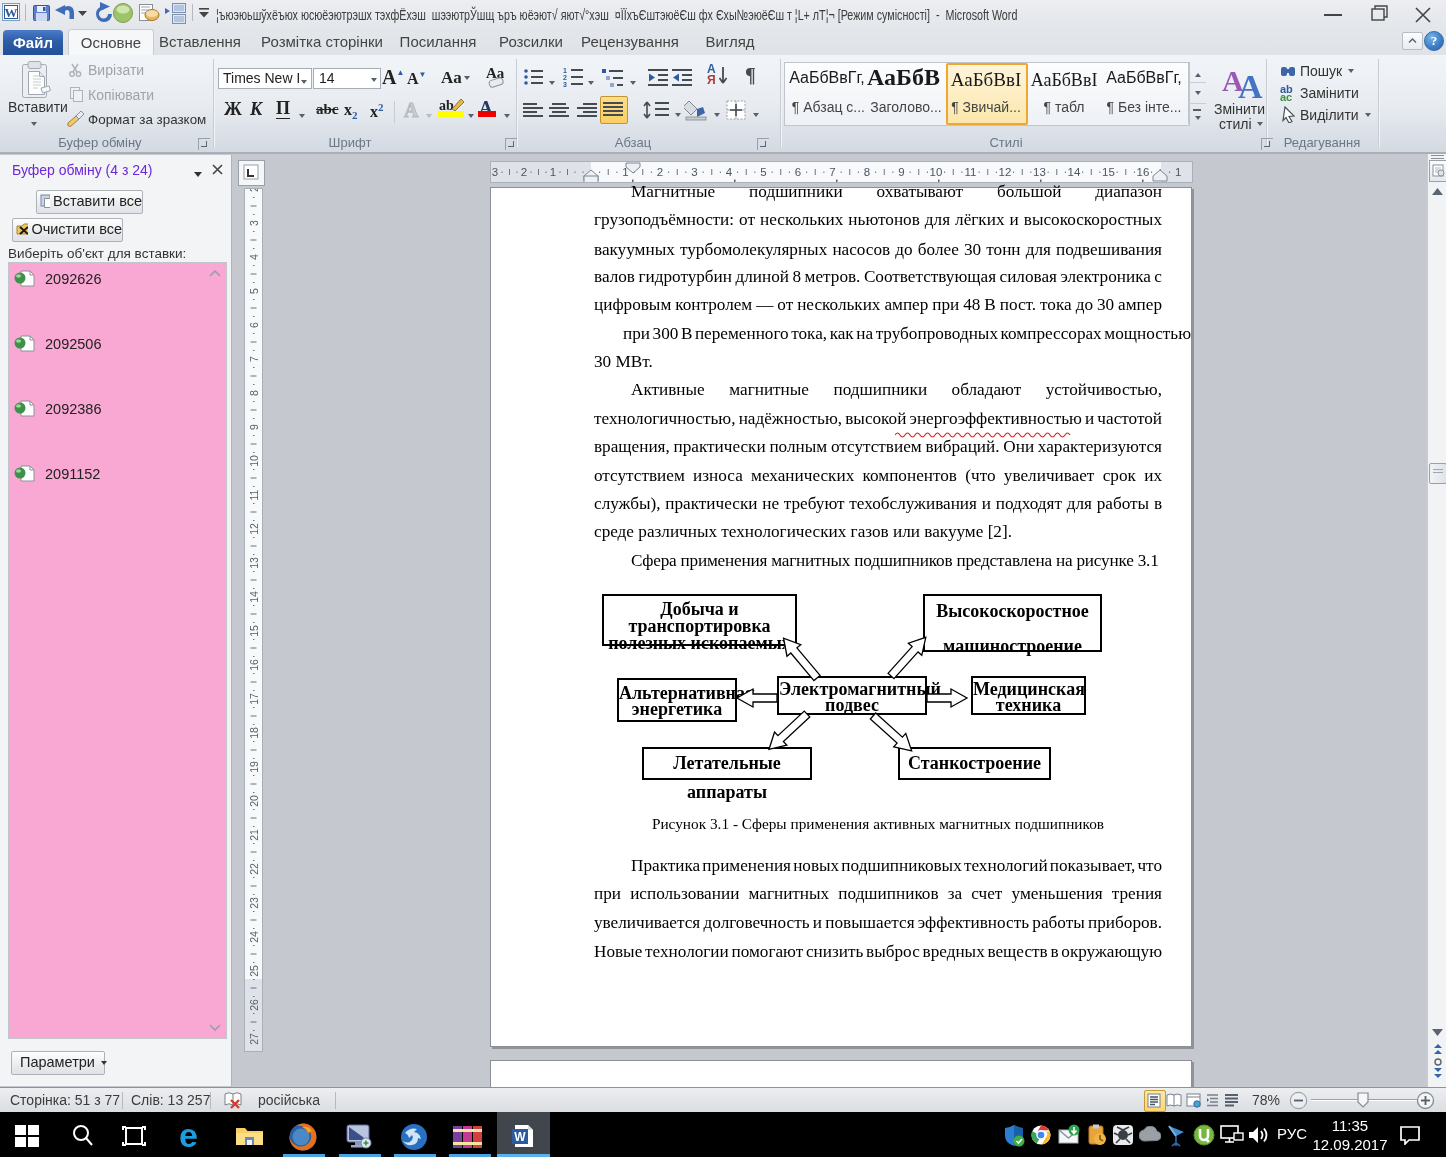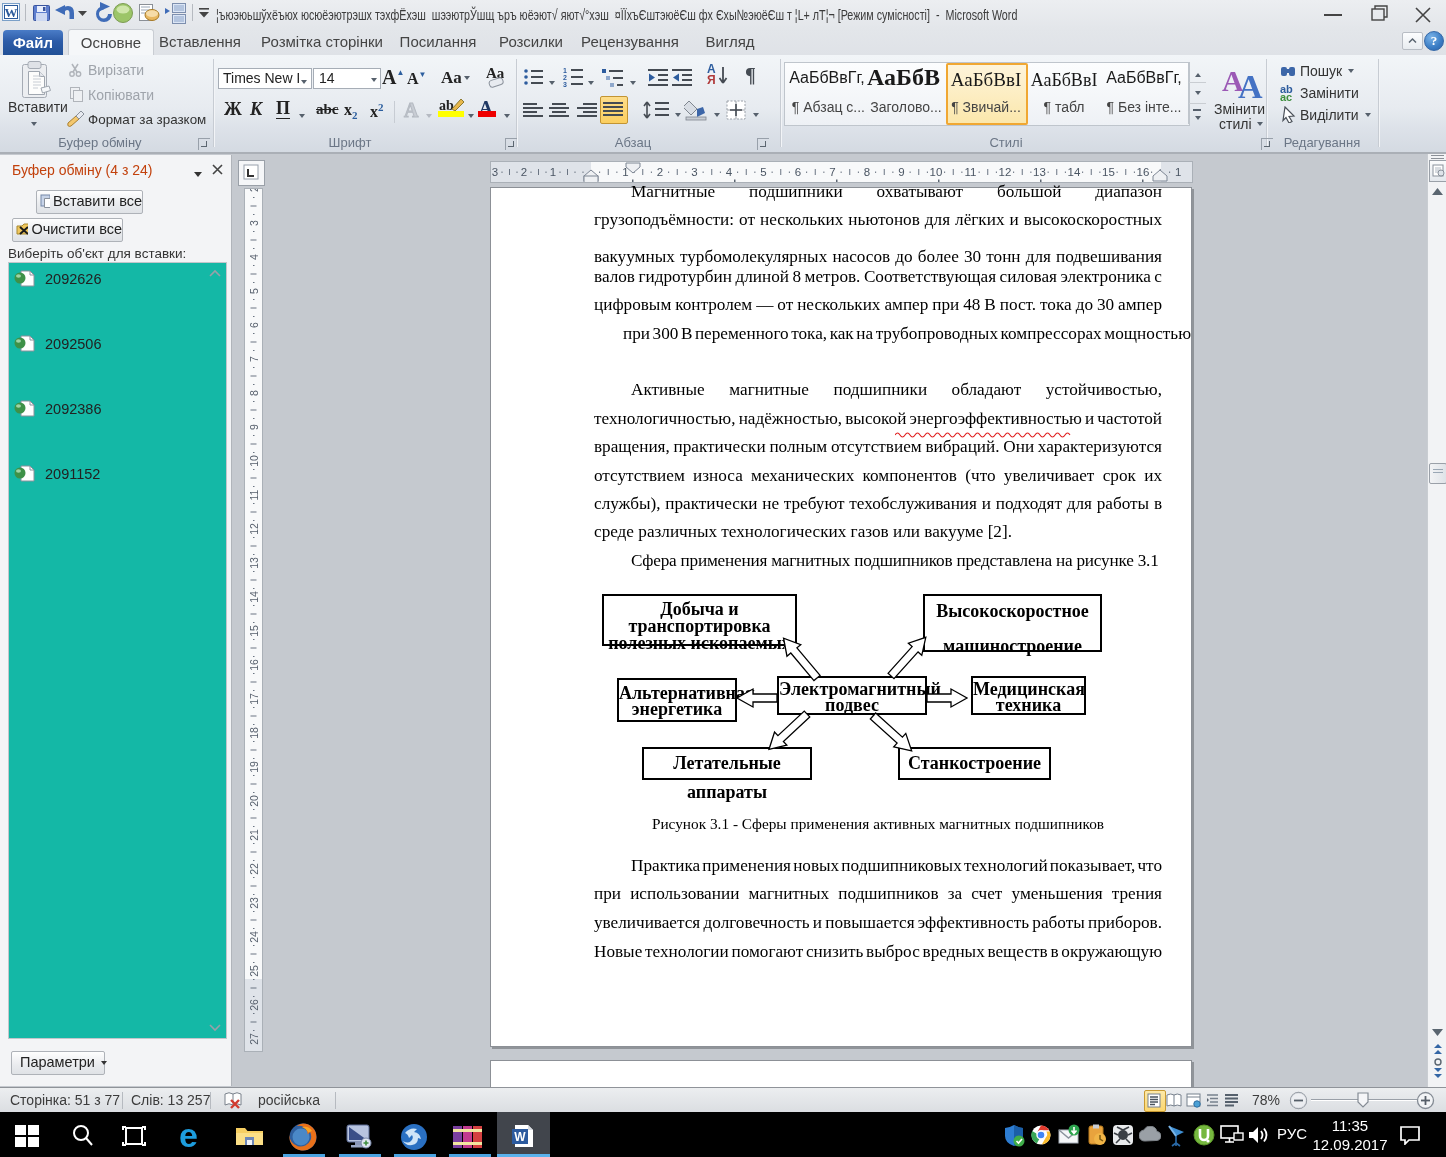--- a/index.html
+++ b/index.html
@@ -322,41 +322,41 @@
     <div class="btxt" style="left:1300px;top:30px;">Замінити</div>
     <svg class="abs" style="left:1282px;top:51px;" width="15" height="17">
         <path d="M3 1 l9 9 -5 0.5 3 5 -3 1.5 -3 -5.5 -3 3z" fill="#fff" stroke="#4a5058" stroke-width="1.2"></path>
       </svg>
     <div class="btxt" style="left:1300px;top:52px;">Виділити <span class="dd"></span></div>
   </div>
   <div id="ribbon-border" class="abs"></div>
 
   <div id="docshell" class="abs">
     <div id="clip" class="abs">
-      <div class="abs" style="left:12px;top:7px;font-size:14px;color:#c2410c;">Буфер обміну (4 з 24)</div>
+      <div class="abs" style="left:12px;top:7px;font-size:14px;color:#6d28d9;">Буфер обміну (4 з 24)</div>
       <div class="abs" style="left:192px;top:12px;"><span class="dd" style="border:4.5px solid transparent;border-top:5.5px solid #333;"></span></div>
       <svg class="abs" style="left:211px;top:8px;" width="14" height="14">
           <path d="M2 2 L11 11 M11 2 L2 11" stroke="#444" stroke-width="1.6"></path>
         </svg>
       <div class="clbtn" style="left:12px;top:35px;width:105px;margin-left:24px;">
         <svg width="16" height="16" style="margin:2px 3px 0 3px;">
           <rect x="1" y="2" width="9" height="11" fill="#c8d4e8" stroke="#7487a8"></rect>
           <path d="M4.5 5.5 h7 l3 3 v6 h-10z" fill="#fff" stroke="#8a919b"></path>
         </svg>
         <span>Вставити все</span>
       </div>
       <div class="clbtn" style="left:12px;top:63px;width:109px;">
         <svg width="16" height="16" style="margin:2px 3px 0 3px;">
           <path d="M1 5 h5 l2 -2 h6 v10 h-13z" fill="#f0c75e" stroke="#a8892f"></path>
           <path d="M4 6 L12 13 M12 6 L4 13" stroke="#1a1a1a" stroke-width="2"></path>
         </svg>
         <span>Очистити все</span>
       </div>
       <div class="abs" style="left:8px;top:91px;font-size:13.5px;color:#333;">Виберіть об'єкт для вставки:</div>
-      <div class="abs" style="left:8px;top:107px;width:217px;height:775px;background:#14b8a6;border:1px solid #c2c6cb;">
+      <div class="abs" style="left:8px;top:107px;width:217px;height:775px;background:#f9a8d4;border:1px solid #c2c6cb;">
         <svg class="abs" style="right:4px;top:5px;" width="14" height="10">
             <path d="M2 8 L7 3 L12 8" fill="none" stroke="#9aa0a8" stroke-width="1.6"></path>
           </svg>
         <svg class="abs" style="right:4px;bottom:5px;" width="14" height="10">
             <path d="M2 2 L7 7 L12 2" fill="none" stroke="#9aa0a8" stroke-width="1.6"></path>
           </svg>
         <div class="clitem" style="top:6px;"><svg width="30" height="20" style="vertical-align:-5px;">
               <path d="M10 2 h9 l4 4 v11 h-13z" fill="#fff" stroke="#8a919b"></path>
               <path d="M19 2 v4 h4" fill="none" stroke="#8a919b"></path>
               <circle cx="9" cy="9" r="5.5" fill="#3e9148"></circle>
@@ -588,24 +588,25 @@
           <rect x="549" y="17.5" width="1.5" height="2.5" fill="#5a6470"></rect>
           <rect x="651" y="17.5" width="1.5" height="2.5" fill="#5a6470"></rect>
           <path d="M135 1 h14 v4 l-7 6 -7 -6z" fill="#eef0f3" stroke="#7d8694"></path>
           <path d="M93 19 v-5 l7 -6 7 6 v5z" fill="#eef0f3" stroke="#7d8694"></path>
           <rect x="93" y="14" width="14" height="9" fill="#eef0f3" stroke="#7d8694"></rect>
           <path d="M662 19 v-5 l7 -6 7 6 v5z" fill="#eef0f3" stroke="#7d8694"></path>
         </svg></div>
     <div id="page1" class="page">
       <div class="ln j" style="top:-6.5px;"><span class="ind"></span>Магнитные подшипники охватывают большой диапазон</div>
       <div class="ln j" style="top:21.9px;">грузоподъёмности: от нескольких ньютонов для лёгких и высокоскоростных</div>
-      <div class="ln j" style="top:59px;">вакуумных турбомолекулярных насосов до более 30 тонн для подвешивания</div>
+      <div class="ln j" style="top:52px;">вакуумных турбомолекулярных насосов до более 30 тонн для подвешивания</div>
       <div class="ln j t" style="top:78.7px;">валов гидротурбин длиной 8 метров. Соответствующая силовая электроника с</div>
       <div class="ln j t" style="top:107.1px;">цифровым контролем — от нескольких ампер при 48 В пост. тока до 30 ампер</div>
       <div class="ln j t" style="top:135.5px;margin-left:29px;">при 300 В переменного тока, как на трубопроводных компрессорах мощностью</div>
+      <div class="ln" style="top:163.9px;">30 МВт.</div>
       <div class="ln j" style="top:192.3px;"><span class="ind"></span>Активные&nbsp;&nbsp;магнитные&nbsp;&nbsp;подшипники&nbsp;&nbsp;обладают&nbsp;&nbsp;устойчивостью,</div>
       <div class="ln j t" style="top:220.7px;">технологичностью, надёжностью, высокой энергоэффективностью и частотой</div>
       <div class="ln j t" style="top:249.1px;">вращения, практически полным отсутствием вибраций. Они характеризуются</div>
       <div class="ln j" style="top:277.5px;">отсутствием износа механических компонентов (что увеличивает срок их</div>
       <div class="ln j" style="top:305.9px;">службы), практически не требуют техобслуживания и подходят для работы в</div>
       <div class="ln" style="top:334.3px;">среде различных технологических газов или вакууме [2].</div>
       <div class="ln" style="top:362.7px;letter-spacing:-0.2px;"><span class="ind"></span>Сфера применения магнитных подшипников представлена на рисунке 3.1</div>
       <svg class="abs" style="left:404px;top:243px;" width="180" height="8">
           <path d="M0 4 q2.5 -4 5 0 t5 0 t5 0 t5 0 t5 0 t5 0 t5 0 t5 0 t5 0 t5 0 t5 0 t5 0 t5 0 t5 0 t5 0 t5 0 t5 0 t5 0 t5 0 t5 0 t5 0 t5 0 t5 0 t5 0 t5 0 t5 0 t5 0 t5 0 t5 0 t5 0 t5 0 t5 0 t5 0 t5 0 t5 0" fill="none" stroke="#e02020" stroke-width="1.1"></path>
         </svg>

